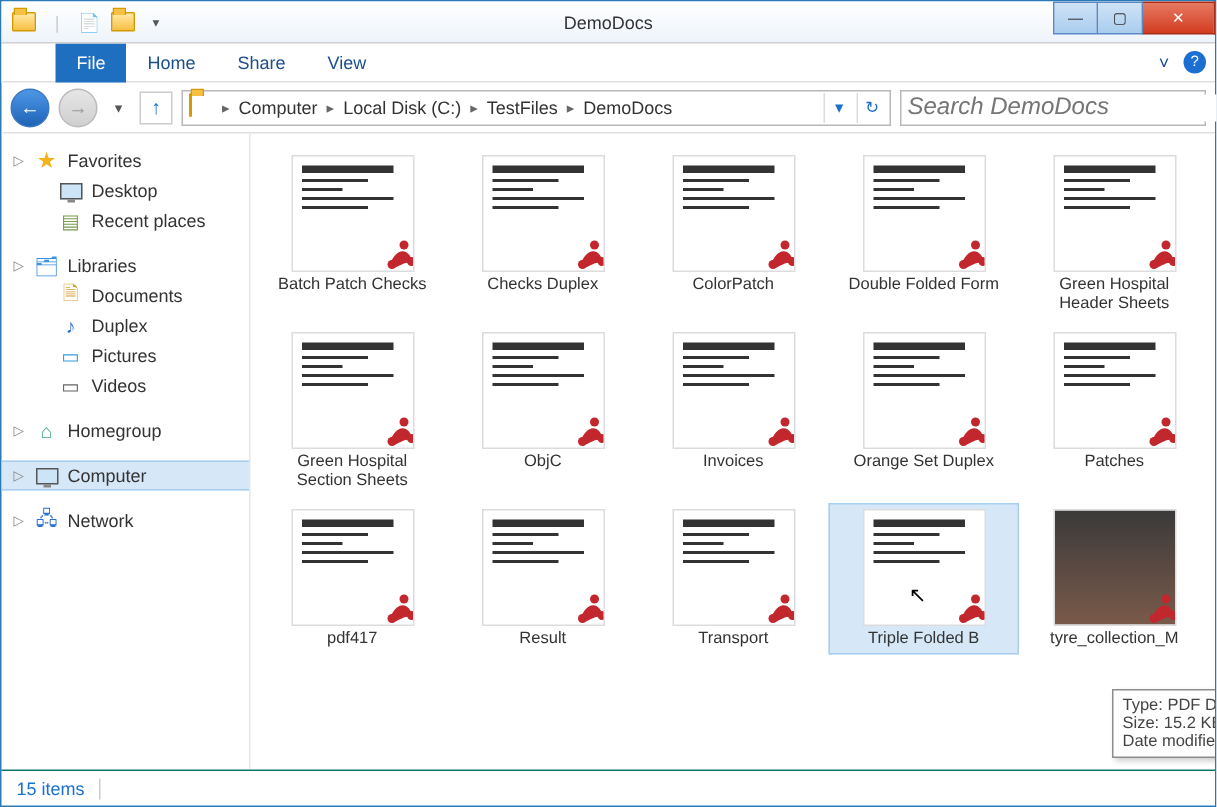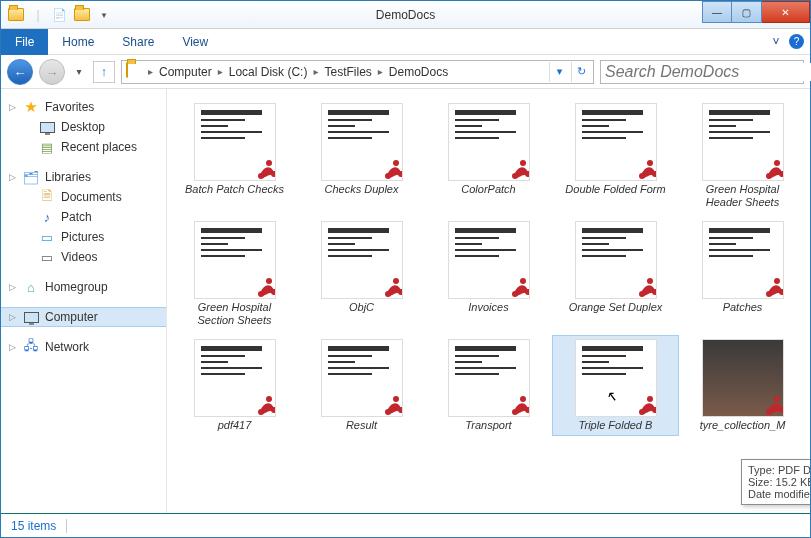--- a/index.html
+++ b/index.html
@@ -8,21 +8,21 @@
 .titlebar { height: 28px; background: linear-gradient(#fff, #eef4fb); display: flex; align-items: center; position: relative; border-bottom: 1px solid #d0d0d0; }
 .titlebar .qat { display: flex; align-items: center; padding-left: 6px; gap: 4px; }
 .qat-icon { width: 18px; height: 18px; display: flex; align-items: center; justify-content: center; font-size: 12px; }
 .folder-glyph { width: 16px; height: 13px; background: linear-gradient(#ffe9a6, #f6c044); border: 1px solid #d49a00; border-radius: 1px; position: relative; }
 .folder-glyph::before { content: ""; position: absolute; top: -4px; left: 0; width: 7px; height: 4px; background: #f6c044; border: 1px solid #d49a00; border-bottom: none; border-radius: 1px 1px 0 0; }
 .title-text { position: absolute; left: 50%; transform: translateX(-50%); font-size: 12px; color: #333; }
 .win-controls { position: absolute; right: 0; top: 0; display: flex; height: 22px; }
 .win-btn { width: 30px; height: 22px; border: 1px solid #5a8ac6; background: linear-gradient(#cfe3f7, #a9cdee); color: #333; font-size: 10px; display: flex; align-items: center; justify-content: center; }
 .win-btn.close { background: linear-gradient(#e67a62, #d23c21); color: #fff; width: 48px; border-color: #a82c16; }
 .win-btn + .win-btn { border-left: none; }
-.ribbon { height: 26px; background: #fff; display: flex; align-items: center; border-bottom: 1px solid #e0e0e0; padding-right: 6px; }
+.ribbon { height: 26px; background: #fff; display: flex; align-items: center; border-bottom: 1px solid #e0e0e0; padding-right: 6px; padding-left: 36px; }
 .file-tab { background: #1f6fc1; color: #fff; height: 26px; display: flex; align-items: center; padding: 0 14px; font-size: 12px; }
 .ribbon-tab { padding: 0 14px; font-size: 12px; color: #1a4f8b; height: 26px; display: flex; align-items: center; }
 .ribbon-spacer { flex: 1; }
 .ribbon-icon { width: 18px; height: 18px; margin-left: 4px; display: flex; align-items: center; justify-content: center; font-size: 12px; color: #1a4f8b; }
 .navbar { height: 34px; border-bottom: 1px solid #e0e0e0; display: flex; align-items: center; padding: 0 6px; gap: 6px; }
 .nav-btn { width: 26px; height: 26px; border-radius: 50%; border: 1px solid #3b79c4; background: linear-gradient(#4e97e6, #1e63b7); color: #fff; display: flex; align-items: center; justify-content: center; font-size: 13px; }
 .nav-btn.disabled { background: linear-gradient(#e6e6e6, #cfcfcf); border-color: #bbb; color: #999; }
 .nav-small { width: 16px; height: 22px; display: flex; align-items: center; justify-content: center; color: #555; font-size: 10px; }
 .up-btn { width: 22px; height: 22px; border: 1px solid #ccc; display: flex; align-items: center; justify-content: center; color: #1a6fd1; font-size: 13px; }
 .addressbar { flex: 1; height: 24px; border: 1px solid #b8b8b8; background: #fff; display: flex; align-items: center; padding: 0 2px; font-size: 12px; }
@@ -38,21 +38,21 @@
 .sidebar { width: 166px; border-right: 1px solid #e6e6e6; padding: 8px 0; font-size: 12px; overflow: hidden; }
 .side-group { margin-bottom: 10px; }
 .side-head, .side-item { display: flex; align-items: center; gap: 6px; padding: 2px 0 2px 18px; color: #333; height: 20px; }
 .side-head { padding-left: 8px; position: relative; }
 .side-indent { padding-left: 38px; }
 .side-caret { width: 8px; font-size: 9px; color: #888; }
 .side-icon { width: 16px; height: 16px; display: inline-flex; align-items: center; justify-content: center; font-size: 13px; }
 .side-item.selected { background: #d6e8f7; border: 1px solid #a7cdf0; border-left: none; border-right: none; }
 .content { flex: 1; overflow: auto; padding: 10px 4px; position: relative; }
 .grid { display: grid; grid-template-columns: repeat(5, 1fr); gap: 4px 0; }
-.item { display: flex; flex-direction: column; align-items: center; text-align: center; font-size: 11px; color: #333; padding: 4px 2px; position: relative; cursor: default; font-style: italic; }
+.item { display: flex; flex-direction: column; align-items: center; text-align: center; font-size: 11px; color: #333; padding: 4px 2px; position: relative; cursor: default; }
 .item.selected { background: #d6e8f7; border: 1px solid #a7cdf0; padding: 3px 1px; }
 .thumb { width: 82px; height: 78px; background: #fff; border: 1px solid #dcdcdc; position: relative; overflow: hidden; }
 .thumb-lines { padding: 6px; }
 .tl { height: 2px; background: #333; margin-bottom: 4px; }
 .tl.thick { height: 5px; }
 .tl.s { width: 40%; } .tl.m { width: 65%; } .tl.l { width: 90%; }
 .pdf-badge { position: absolute; right: -4px; bottom: -2px; width: 24px; height: 24px; }
 .pdf-swoosh { position: absolute; inset: 0; }
 .item-label { margin-top: 2px; line-height: 13px; max-width: 110px; word-wrap: break-word; }
 .tooltip { position: absolute; left: 574px; top: 370px; background: #fefefe; border: 1px solid #8d8d8d; padding: 4px 6px; font-size: 11px; color: #444; box-shadow: 2px 2px 4px rgba(0,0,0,0.2); white-space: nowrap; z-index: 10; }
@@ -149,21 +149,21 @@
         <span class="side-caret">▷</span>
         <span class="side-icon lib">🗂</span>
         <span>Libraries</span>
       </div>
       <div class="side-item side-indent">
         <span class="side-icon" style="color:#d4a13c">🗎</span>
         <span>Documents</span>
       </div>
       <div class="side-item side-indent">
         <span class="side-icon" style="color:#2a6fd1">♪</span>
-        <span>Patch</span>
+        <span>Duplex</span>
       </div>
       <div class="side-item side-indent">
         <span class="side-icon" style="color:#3aa2d9">▭</span>
         <span>Pictures</span>
       </div>
       <div class="side-item side-indent">
         <span class="side-icon" style="color:#666">▭</span>
         <span>Videos</span>
       </div>
     </div>

